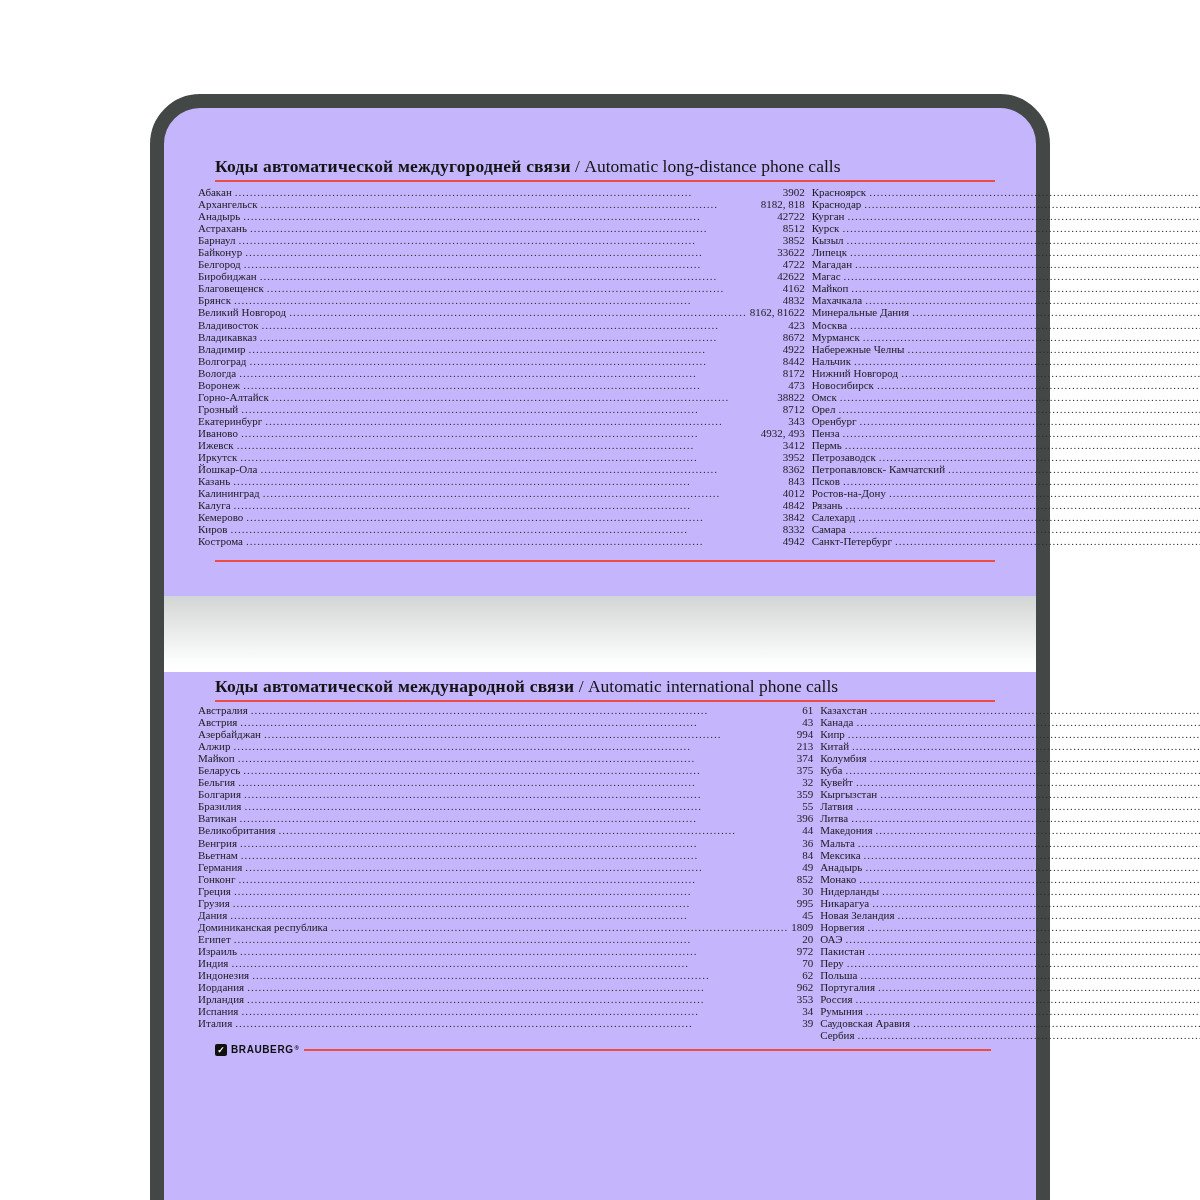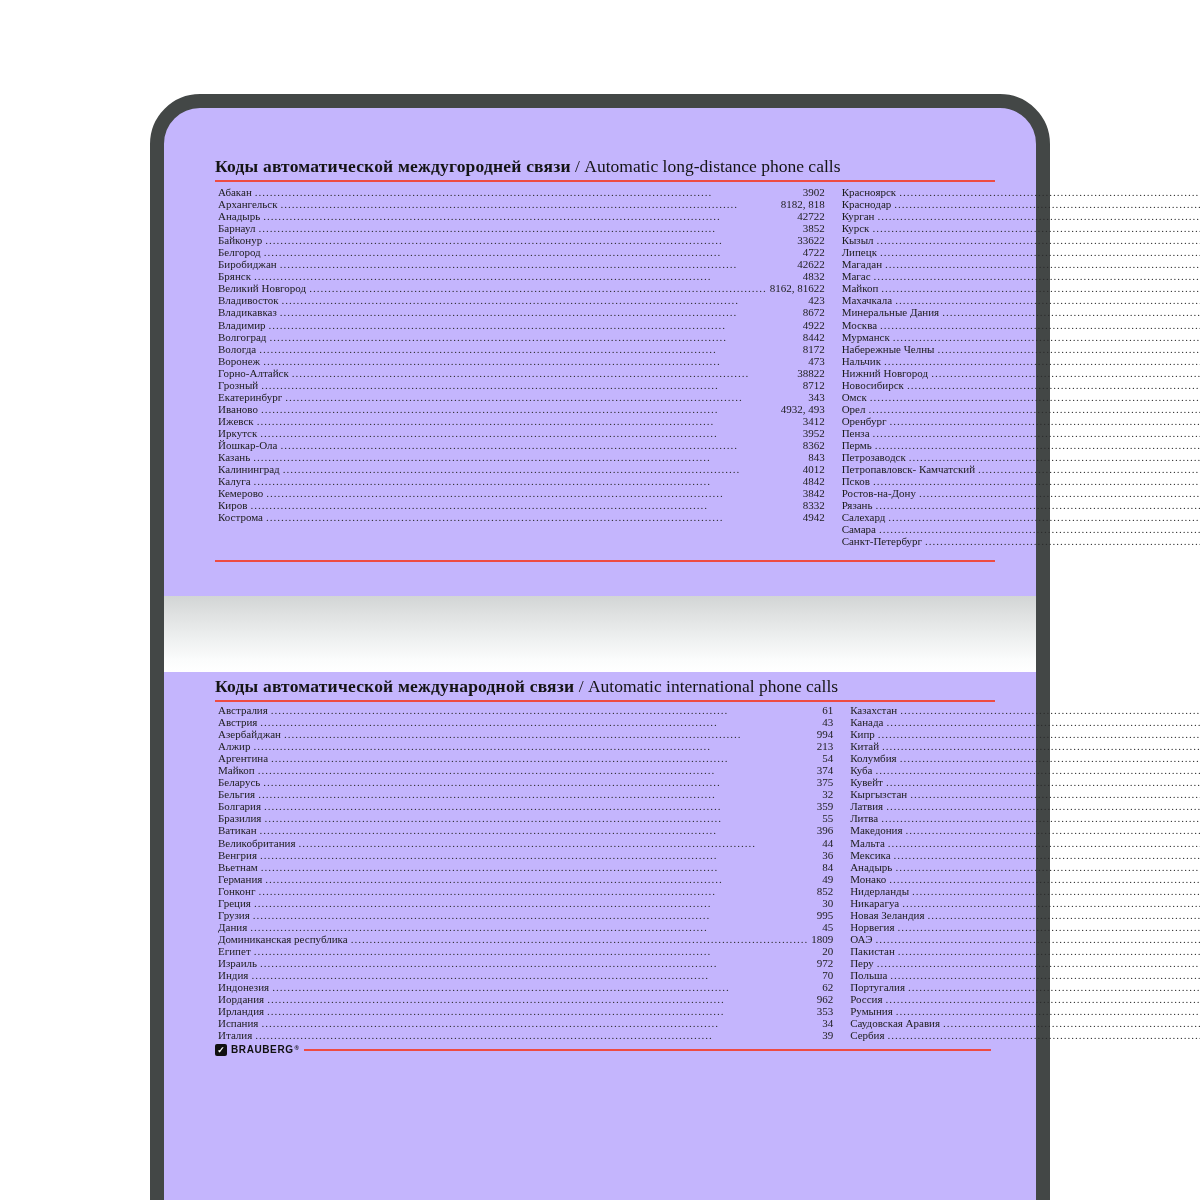--- a/index.html
+++ b/index.html
@@ -8,22 +8,22 @@
   .cover{position:absolute;left:150px;top:94px;width:900px;height:1166px;box-sizing:border-box;
          border:14px solid #434746;border-radius:50px;background:#c4b5fd;}
   .inner{position:absolute;left:0;top:0;width:872px;height:982px;}
 
   .sec-title{position:absolute;left:51px;width:780px;
              border-bottom:2px solid #ee4b42;padding-bottom:4px;
              font-size:17.5px;line-height:20px;color:#141414;white-space:nowrap;}
   .sec-title .ru{font-weight:bold;letter-spacing:.2px;}
   .sec-title .en{font-weight:normal;}
 
-  .cols{position:absolute;left:54px;width:780px;display:grid;
-        grid-template-columns:1fr 1.05fr 1.06fr;column-gap:17px;}
+  .cols{position:absolute;left:34px;width:780px;display:grid;
+        grid-template-columns:1fr 1.05fr 1.06fr;column-gap:7px;}
   .row{display:flex;align-items:baseline;height:12.06px;
        font-size:11px;line-height:12px;color:#1c1c1c;}
   .nm{white-space:nowrap;padding-right:3px;}
   .dots{flex:1 1 auto;overflow:hidden;white-space:nowrap;color:#2b2b2b;min-width:0;}
   .dots::before{content:"..........................................................................................................................";letter-spacing:1px;}
   .cd{white-space:nowrap;padding-left:3px;}
 
   .redline{position:absolute;height:2px;background:#ee4b42;}
 
   .fold{position:absolute;left:0;top:488px;width:872px;height:76px;
@@ -62,38 +62,48 @@
               <span class="nm">Архангельск</span>
               <span class="dots"></span>
               <span class="cd">8182, 818</span>
             </div>
             <div class="row">
               <span class="nm">Анадырь</span>
               <span class="dots"></span>
               <span class="cd">42722</span>
             </div>
             <div class="row">
+              <span class="nm">Астрахань</span>
+              <span class="dots"></span>
+              <span class="cd">8512</span>
+            </div>
+            <div class="row">
               <span class="nm">Барнаул</span>
               <span class="dots"></span>
               <span class="cd">3852</span>
             </div>
             <div class="row">
               <span class="nm">Байконур</span>
               <span class="dots"></span>
               <span class="cd">33622</span>
             </div>
             <div class="row">
               <span class="nm">Белгород</span>
               <span class="dots"></span>
               <span class="cd">4722</span>
             </div>
             <div class="row">
               <span class="nm">Биробиджан</span>
               <span class="dots"></span>
               <span class="cd">42622</span>
+            </div>
+            <div class="row">
+              <span class="nm">Благовещенск</span>
+              <span class="dots"></span>
+              <span class="cd">4162</span>
             </div>
             <div class="row">
               <span class="nm">Брянск</span>
               <span class="dots"></span>
               <span class="cd">4832</span>
             </div>
             <div class="row">
               <span class="nm">Великий Новгород</span>
               <span class="dots"></span>
               <span class="cd">8162, 81622</span>
@@ -342,25 +352,20 @@
             </div>
             <div class="row">
               <span class="nm">Азербайджан</span>
               <span class="dots"></span>
               <span class="cd">994</span>
             </div>
             <div class="row">
               <span class="nm">Алжир</span>
               <span class="dots"></span>
               <span class="cd">213</span>
-            </div>
-            <div class="row">
-              <span class="nm">Аргентина</span>
-              <span class="dots"></span>
-              <span class="cd">54</span>
             </div>
             <div class="row">
               <span class="nm">Майкоп</span>
               <span class="dots"></span>
               <span class="cd">374</span>
             </div>
             <div class="row">
               <span class="nm">Беларусь</span>
               <span class="dots"></span>
               <span class="cd">375</span>

